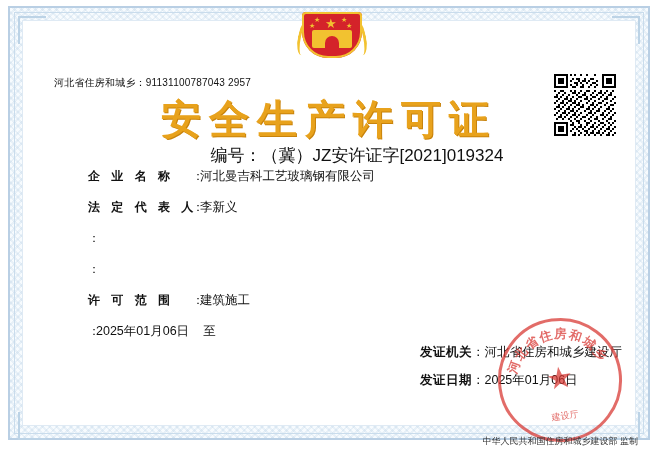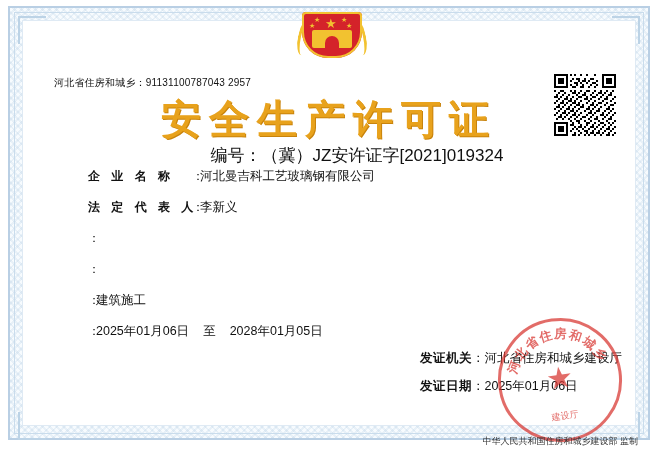--- a/index.html
+++ b/index.html
@@ -213,21 +213,21 @@
 
   
   .issuer {
     position: absolute;
     left: 420px;
     top: 344px;
     width: 230px;
   }
   .issuer .irow {
     display: flex;
-    align-items: center;
+    align-items: flex-start;
     height: 28px;
     font-size: 12.5px;
     color: #111;
     white-space: nowrap;
   }
   .issuer .ilbl {
     font-weight: bold;
     letter-spacing: 0.5px;
   }
 
@@ -588,29 +588,29 @@
 
     <div class="row">
       <span class="colon">：</span>
     </div>
 
     <div class="row">
       <span class="colon">：</span>
     </div>
 
     <div class="row">
+      <span class="lbl">许 可 范 围</span>
       <span class="colon">：</span>
       <span class="val">建筑施工</span>
     </div>
 
     <div class="row">
       <span class="colon">：</span>
       <span class="val">2025年01月06日</span>
       <span class="val-mid">至</span>
-      <span class="val">2028年01月05日</span>
     </div>
 
   </div>
 
   <div class="issuer">
     <div class="irow">
       <span class="ilbl">发证机关</span>
       <span>：</span>
       <span>河北省住房和城乡建设厅</span>
     </div>

